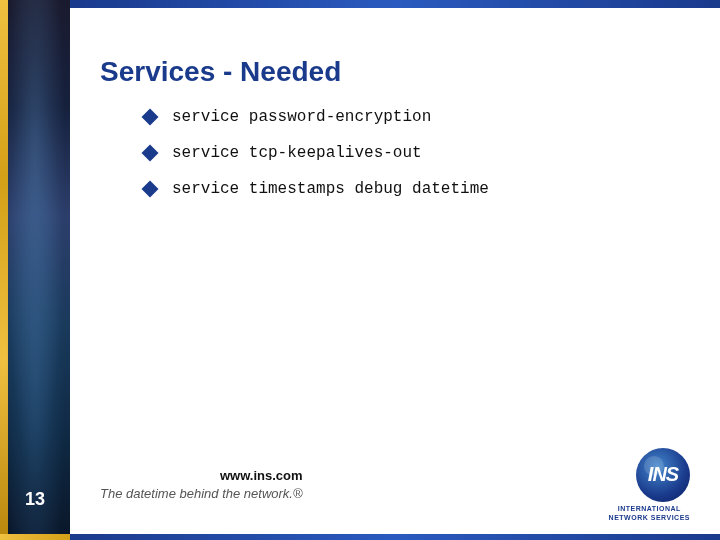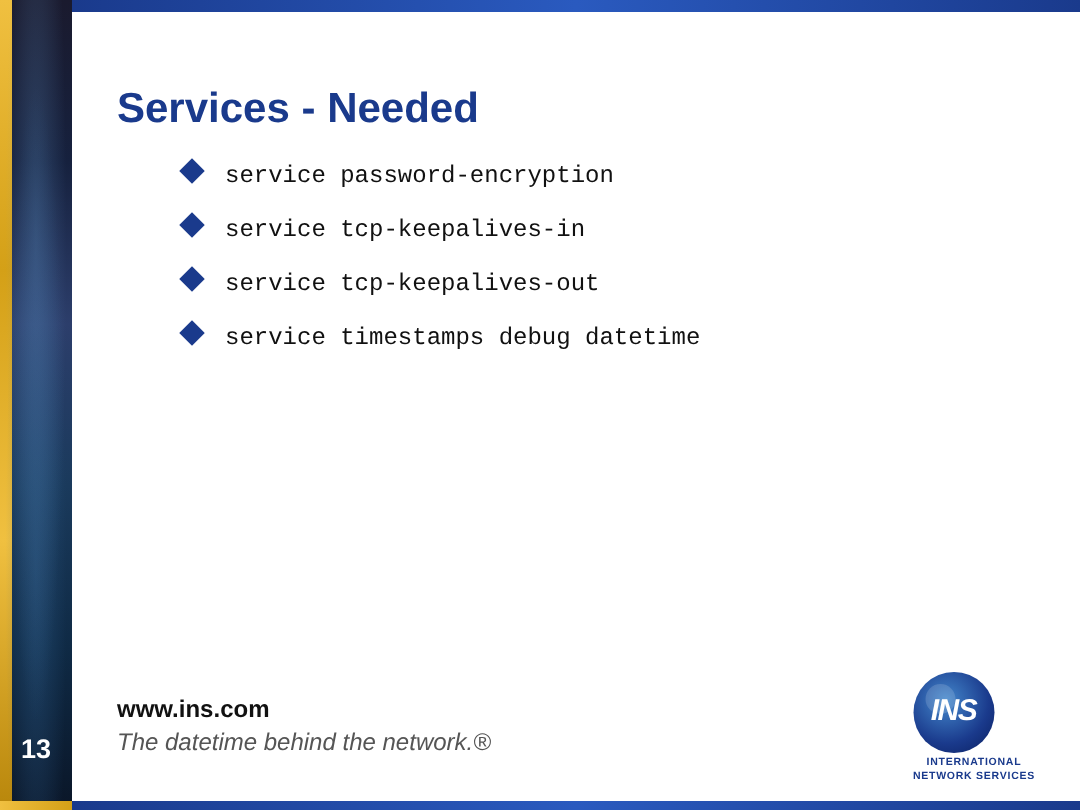--- a/index.html
+++ b/index.html
@@ -8,21 +8,21 @@
       width: 720px;
       height: 540px;
       overflow: hidden;
       font-family: Arial, sans-serif;
       background: #fff;
       display: flex;
     }
 
     
     .sidebar {
-      width: 48px;
+      width: 70px;
       height: 540px;
       background: linear-gradient(to bottom, #1a1a2e 0%, #16213e 20%, #2c3e6b 40%, #1a3a5c 60%, #0f2a45 80%, #0a1628 100%);
       position: relative;
       flex-shrink: 0;
       overflow: hidden;
     }
 
     .sidebar-gold-bar {
       position: absolute;
       left: 0;
@@ -82,21 +82,21 @@
       font-family: Arial, sans-serif;
     }
 
     .bullet-list {
       list-style: none;
       margin-top: 10px;
     }
 
     .bullet-list li {
       display: flex;
-      align-items: flex-start;
+      align-items: center;
       margin-bottom: 18px;
       font-size: 16px;
       padding-left: 44px;
     }
 
     .bullet-diamond {
       display: inline-block;
       width: 12px;
       height: 12px;
       background: #1a3a8c;
@@ -114,40 +114,41 @@
     
     .bottom-bar {
       display: flex;
       align-items: center;
       justify-content: space-between;
       padding: 8px 30px 12px 30px;
       border-top: none;
     }
 
     .bottom-text {
-      font-size: 16px;
+      font-size: 13px;
       color: #333;
       line-height: 1.4;
+      text-align: right;
     }
 
     .bottom-text .url {
       font-weight: bold;
       color: #111;
     }
 
     .bottom-text .tagline {
       font-style: italic;
       color: #555;
     }
 
     
     .ins-logo {
       display: flex;
       flex-direction: column;
-      align-items: flex-start;
+      align-items: flex-end;
     }
 
     .ins-circle {
       width: 54px;
       height: 54px;
       border-radius: 50%;
       background: radial-gradient(circle at 40% 35%, #4488cc, #1a3a8c 60%, #0a1e5e);
       display: flex;
       align-items: center;
       justify-content: center;
@@ -211,24 +212,20 @@
   <div class="top-bar"></div>
 
   <div class="content">
     <h1 class="page-title">Services -  Needed</h1>
 
     <ul class="bullet-list">
 
     <li>
           <span class="bullet-diamond"></span>
           <span class="item-text">service  password-encryption</span>
-        </li>
-        <li>
-          <span class="bullet-diamond"></span>
-          <span class="item-text">service  tcp-keepalives-in</span>
         </li>
         <li>
           <span class="bullet-diamond"></span>
           <span class="item-text">service  tcp-keepalives-out</span>
         </li>
         <li>
           <span class="bullet-diamond"></span>
           <span class="item-text">service  timestamps debug datetime</span>
         </li>
       </ul>

